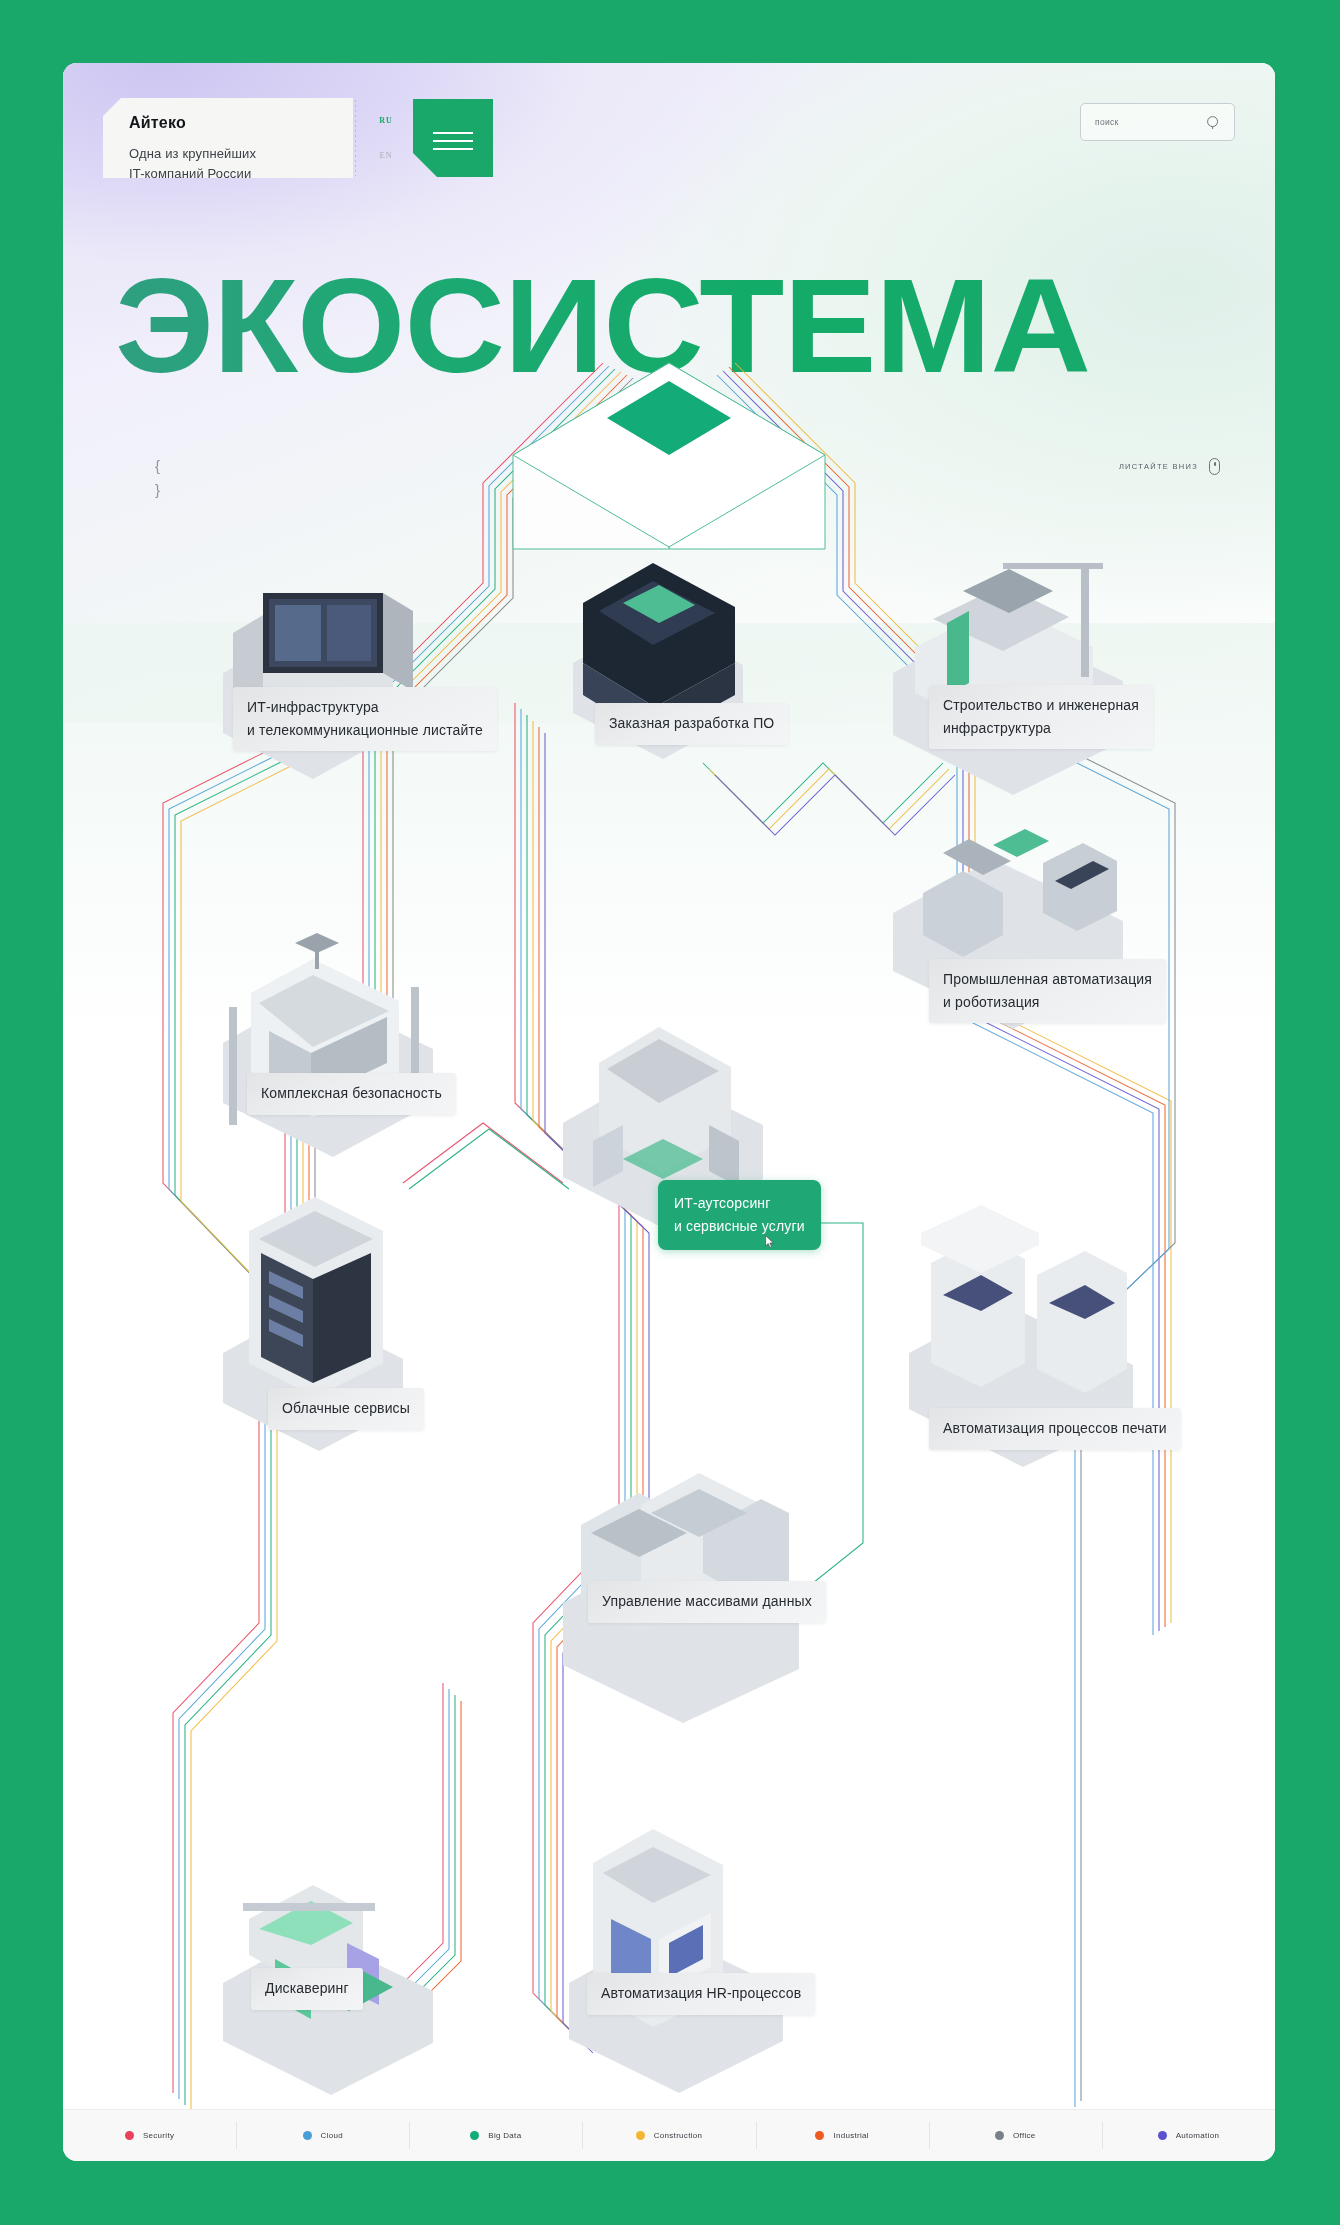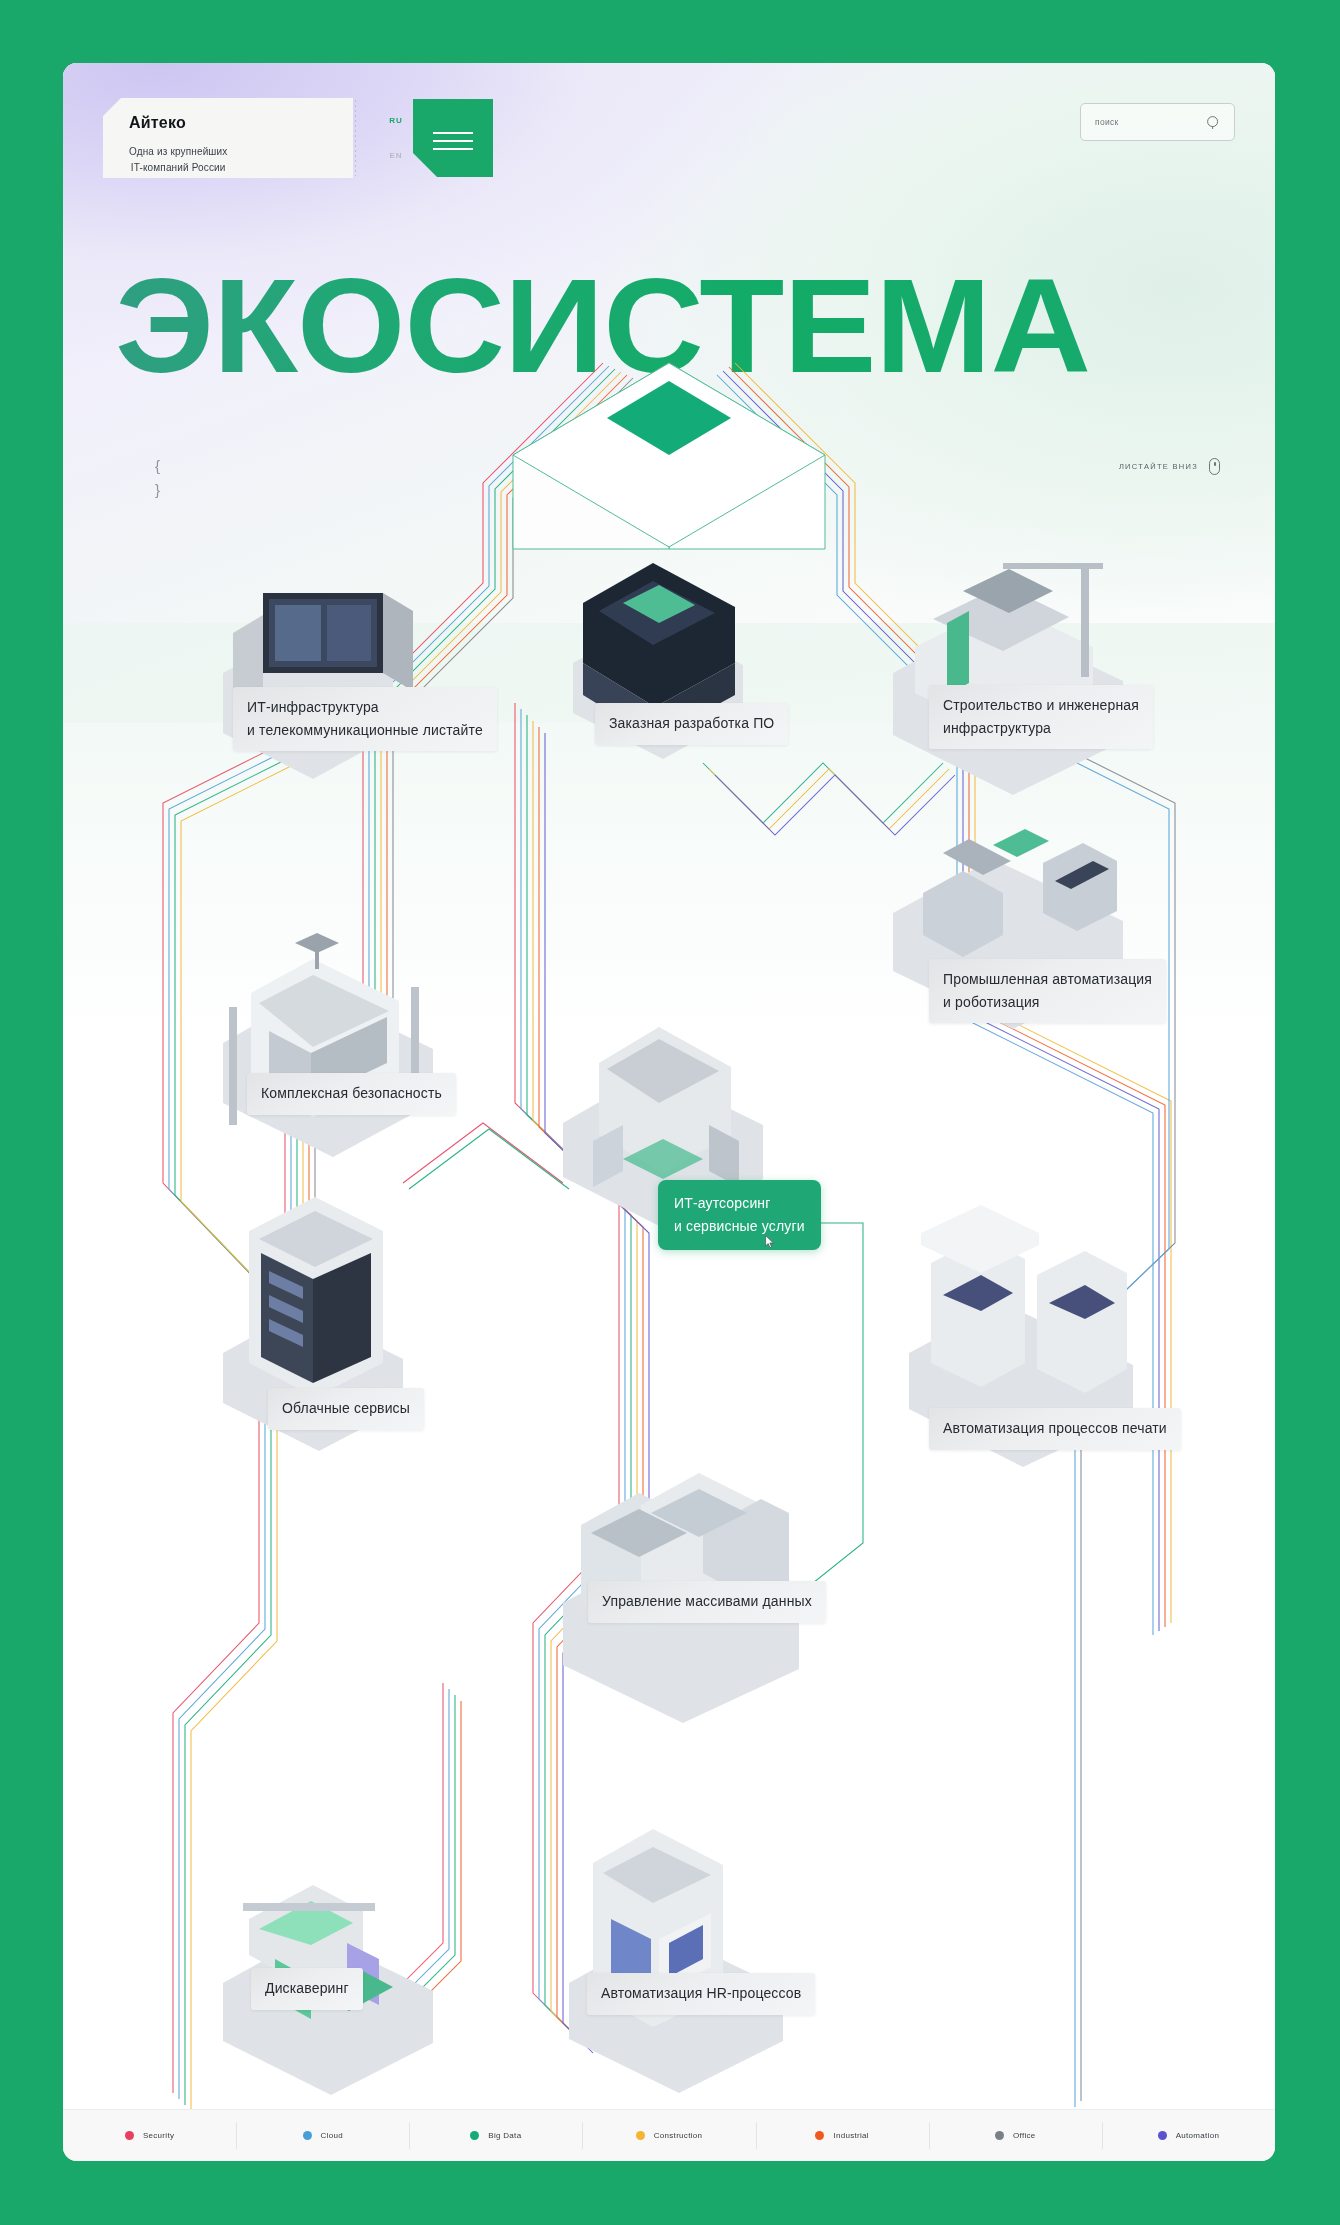--- a/index.html
+++ b/index.html
@@ -41,28 +41,28 @@
     width:250px; height:80px;
     background:#f6f7f5;
     clip-path: polygon(18px 0, 100% 0, 100% 100%, 0 100%, 0 18px);
   }
   .brand-name {
     position:absolute; left:66px; top:51px;
     font-size:16px; font-weight:700; color:#12151a; letter-spacing:.2px;
   }
   .brand-sub {
     position:absolute; left:66px; top:81px;
-    font-size:10px; color:#3c4148; line-height:1.55; letter-spacing:.15px;text-align:center;
+    font-size:13px; color:#3c4148; line-height:1.55; letter-spacing:.15px;
   }
   .lang-sep {
     position:absolute; left:292px; top:37px;
     width:1px; height:76px;
     background:repeating-linear-gradient(180deg,#b9bfc4 0 2px, transparent 2px 5px);
   }
-  .lang-col { position:absolute; left:312px; top:38px; width:42px; height:76px; }
+  .lang-col { position:absolute; left:302px; top:38px; width:42px; height:76px;font-family:Liberation Serif, serif; }
   .lang { position:absolute; left:0; width:42px; text-align:center;
           font-size:8px; letter-spacing:1px; font-weight:700; }
   .lang.ru { top:15px; color:#1aa86a; }
   .lang.en { top:50px; color:#b7bcc2; }
 
   .burger {
     position:absolute; left:350px; top:36px;
     width:80px; height:78px; background:#1aa86a;
     clip-path: polygon(0 0, 100% 0, 100% 78px, 24px 78px, 0 54px);
   }

